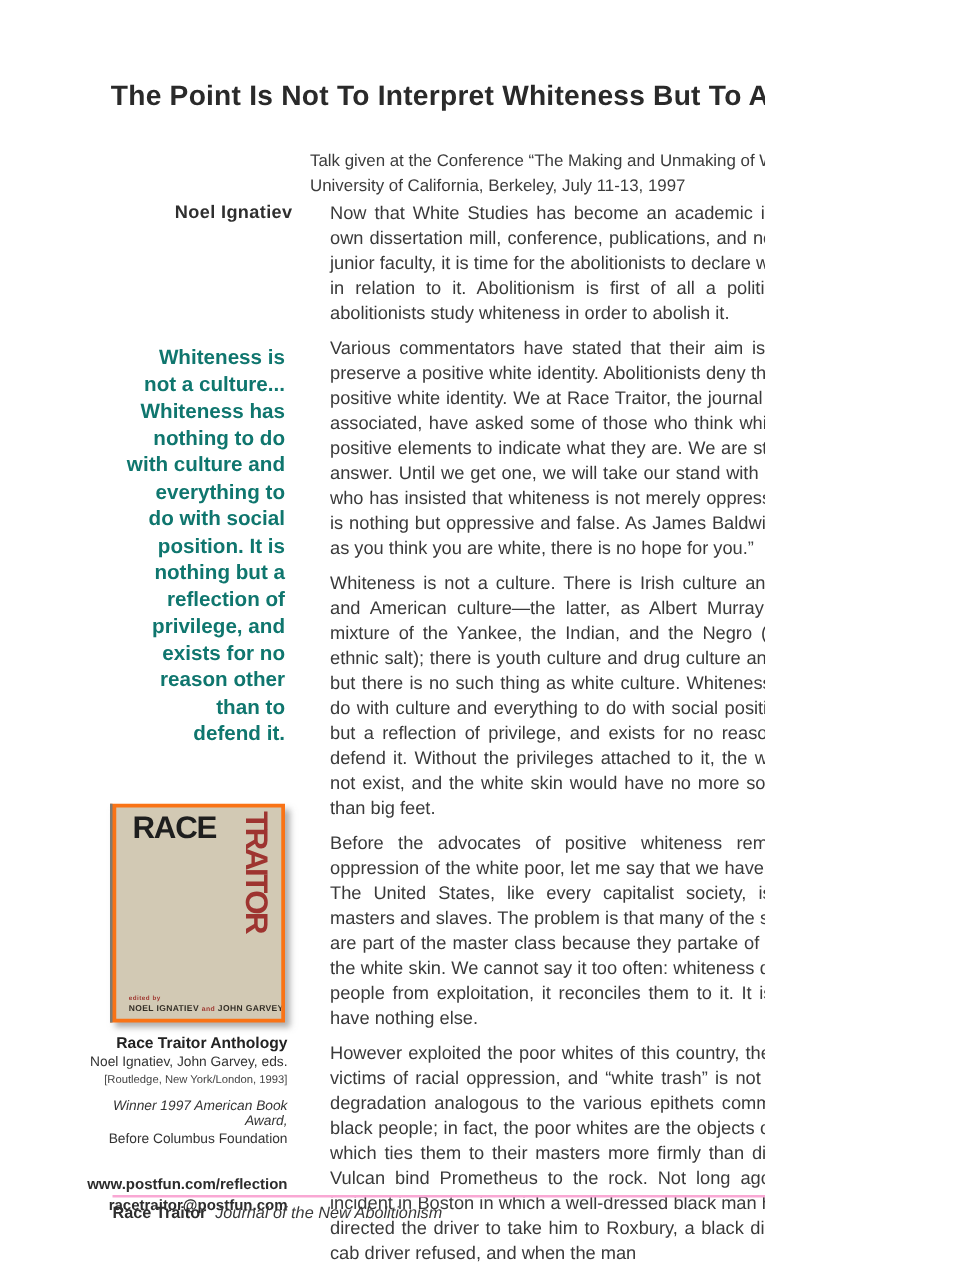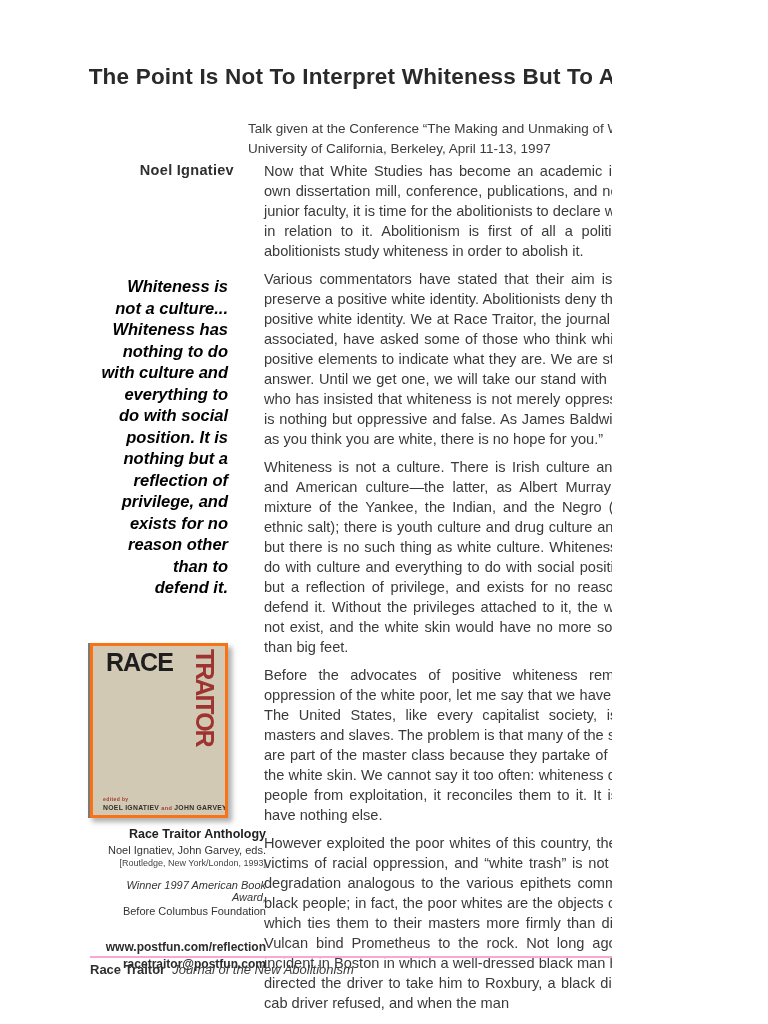--- a/index.html
+++ b/index.html
@@ -26,22 +26,22 @@
   
   .author{
     position:absolute;top:162px;left:70px;width:164px;
     text-align:right;
     font-size:14.5px;font-weight:bold;color:#2f2f2f;
     letter-spacing:0.3px;
   }
   .pullquote{
     position:absolute;top:276px;left:74px;width:154px;
     text-align:right;
-    font-size:16.5px;font-weight:bold;font-style:italic;
-    color:#000000;line-height:21.5px;
+    font-size:16.5px;font-weight:bold;
+    color:#0f766e;line-height:21.5px;
   }
   
   .bodycol{
     position:absolute;top:161px;left:264px;width:452px;
   }
   .bodycol .para{
     margin:0 0 8px 0;
     font-size:14.6px;line-height:20px;
     text-align:justify;color:#3a3a3a;
   }
@@ -77,21 +77,21 @@
   }
   .cover-authors{
     position:absolute;left:10px;bottom:4px;
     font-size:6.8px;font-weight:bold;color:#332e26;
     letter-spacing:0.3px;white-space:nowrap;
   }
   .cover-authors .conj{color:#a03a33;font-size:5.5px;}
   
   .caption{
     position:absolute;top:827px;left:60px;width:170px;
-    text-align:right;color:#333;margin-left:36px;
+    text-align:right;color:#333;
   }
   .cap-title{font-size:12.5px;font-weight:bold;color:#222;}
   .cap-eds{font-size:11px;margin-top:3px;}
   .cap-pub{font-size:9px;margin-top:2px;color:#454545;}
   .cap-award1{font-size:11px;font-style:italic;margin-top:11px;}
   .cap-award2{font-size:11px;margin-top:2px;}
   .cap-url{font-size:12px;font-weight:bold;margin-top:23px;color:#2c2c2c;}
   .cap-email{font-size:12px;font-weight:bold;margin-top:3px;color:#2c2c2c;}
   
   .footer{
@@ -107,21 +107,21 @@
 </style>
 </head>
 <body>
 
 <div id="page">
 
   <div class="title">The Point Is Not To Interpret Whiteness But To Abolish It</div>
 
   <div class="subtitle">
     <div>Talk given at the Conference “The Making and Unmaking of Whiteness”</div>
-    <div>University of California, Berkeley, April 11-13, 1997</div>
+    <div>University of California, Berkeley, July 11-13, 1997</div>
   </div>
 
   <div class="author">Noel Ignatiev</div>
 
   <div class="pullquote">Whiteness is<br>not a culture...<br>Whiteness has<br>nothing to do<br>with culture and<br>everything to<br>do with social<br>position.  It is<br>nothing but a<br>reflection of<br>privilege, and<br>exists for no<br>reason other<br>than to<br>defend it.</div>
 
   <div class="bodycol">
       <p class="para">Now that White Studies has become an academic industry, with its own dissertation mill, conference, publications, and no doubt soon its junior faculty, it is time for the abolitionists to declare where they stand in relation to it.  Abolitionism is first of all a political project: the abolitionists study whiteness in order to abolish it.</p>
       <p class="para">Various commentators have stated that their aim is to identify and preserve a positive white identity.  Abolitionists deny the existence of a positive white identity.  We at Race Traitor, the journal with which I am associated, have asked some of those who think whiteness contains positive elements to indicate what they are.  We are still waiting for an answer. Until we get one, we will take our stand with David Roediger, who has insisted that whiteness is not merely oppressive and false, it is nothing but oppressive and false.  As James Baldwin said, “So long as you think you are white, there is no hope for you.”</p>
       <p class="para">Whiteness is not a culture.  There is Irish culture and Italian culture and American culture—the latter, as Albert Murray pointed out, a mixture of the Yankee, the Indian, and the Negro (with a pinch of ethnic salt); there is youth culture and drug culture and queer culture; but there is no such thing as white culture.  Whiteness has nothing to do with culture and everything to do with social position.  It is nothing but a reflection of privilege, and exists for no reason other than to defend it.  Without the privileges attached to it, the white race would not exist, and the white skin would have no more social significance than big feet.</p>

